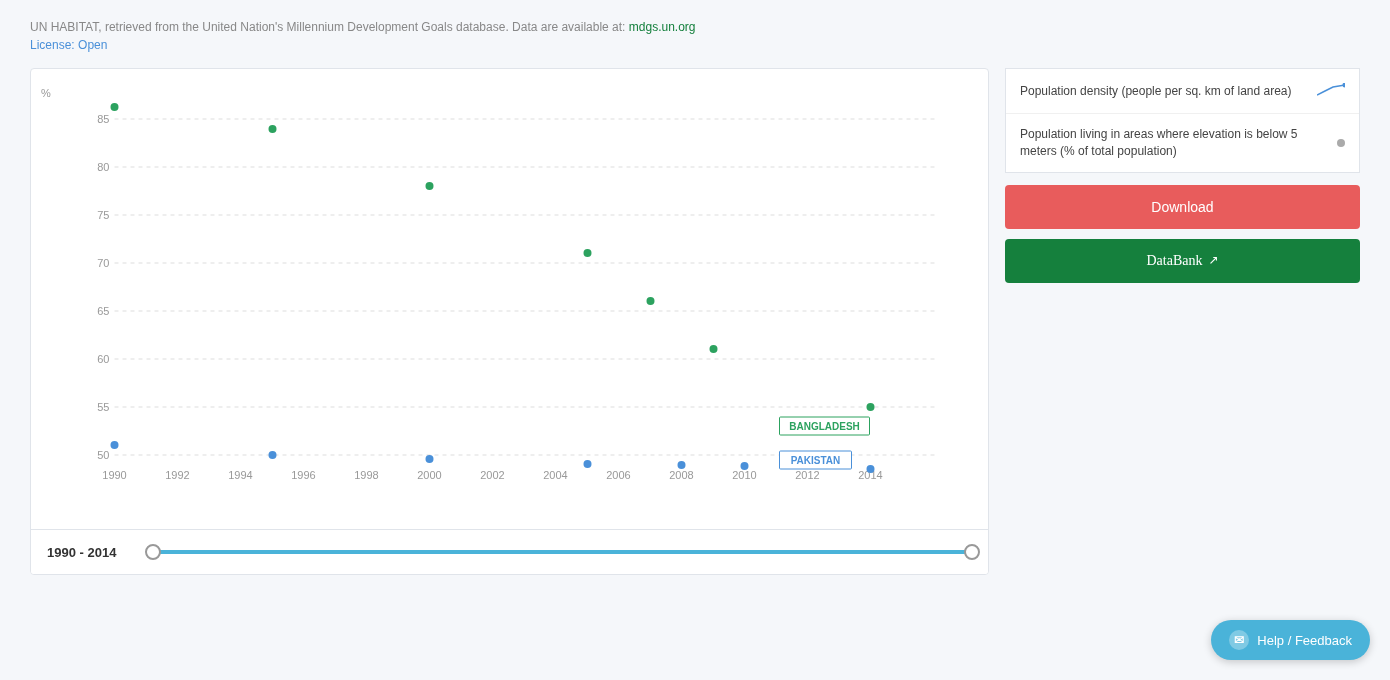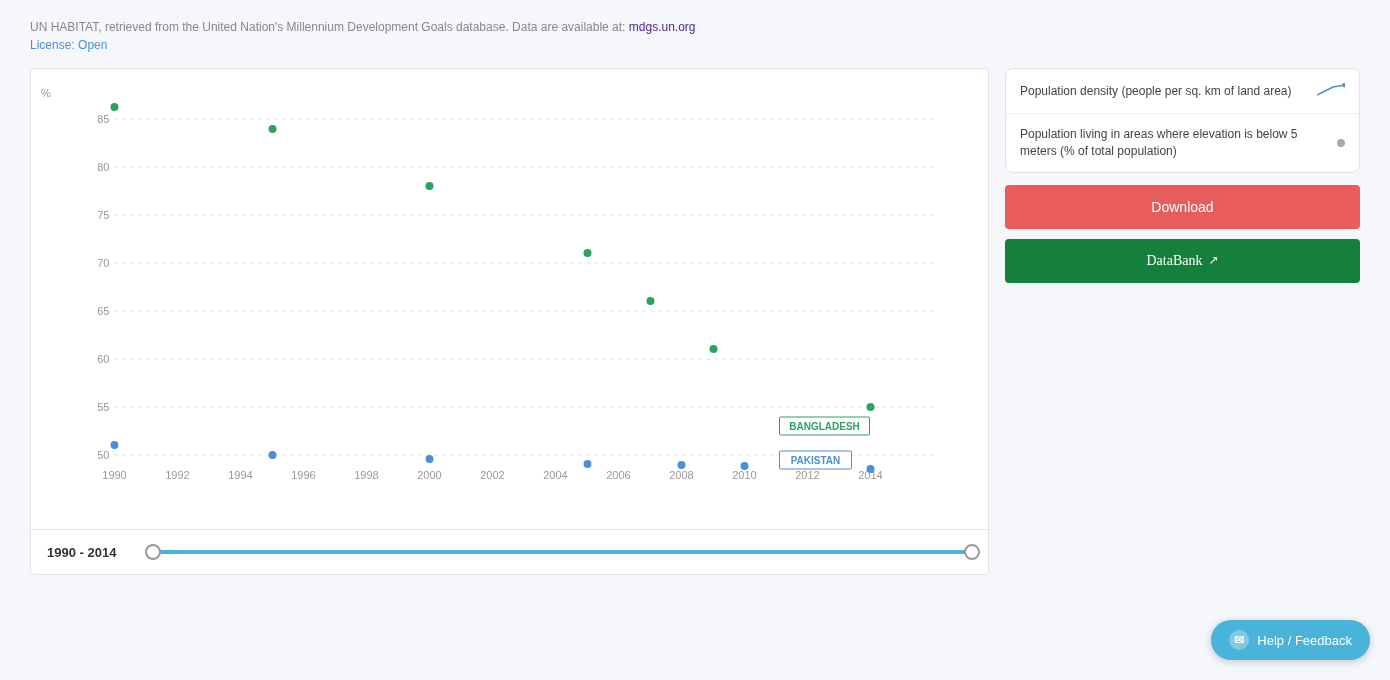--- a/index.html
+++ b/index.html
@@ -19,21 +19,21 @@
       font-weight: 700;
       color: #1a1a1a;
       margin-bottom: 8px;
     }
     .source-text {
       font-size: 12px;
       color: #888;
       margin-bottom: 4px;
     }
     .source-text a {
-      color: #4c1d95;
+      color: #15803d;
       text-decoration: none;
     }
     .license-text {
       font-size: 12px;
       color: #333;
       font-weight: bold;
       margin-bottom: 16px;
     }
     .license-text span {
       color: #4a90d9;
@@ -155,21 +155,21 @@
       top: 50%;
       margin-top: -8px;
     }
     .sidebar {
       width: 355px;
       flex-shrink: 0;
     }
     .related-items {
       background: #fff;
       border: 1px solid #e0e4ea;
-      border-radius: 8px;
+      border-radius: 0;
       margin-bottom: 12px;
       overflow: hidden;
     }
     .related-item {
       display: flex;
       align-items: center;
       padding: 12px 14px;
       border-bottom: 1px solid #f0f0f0;
       gap: 10px;
       cursor: pointer;

